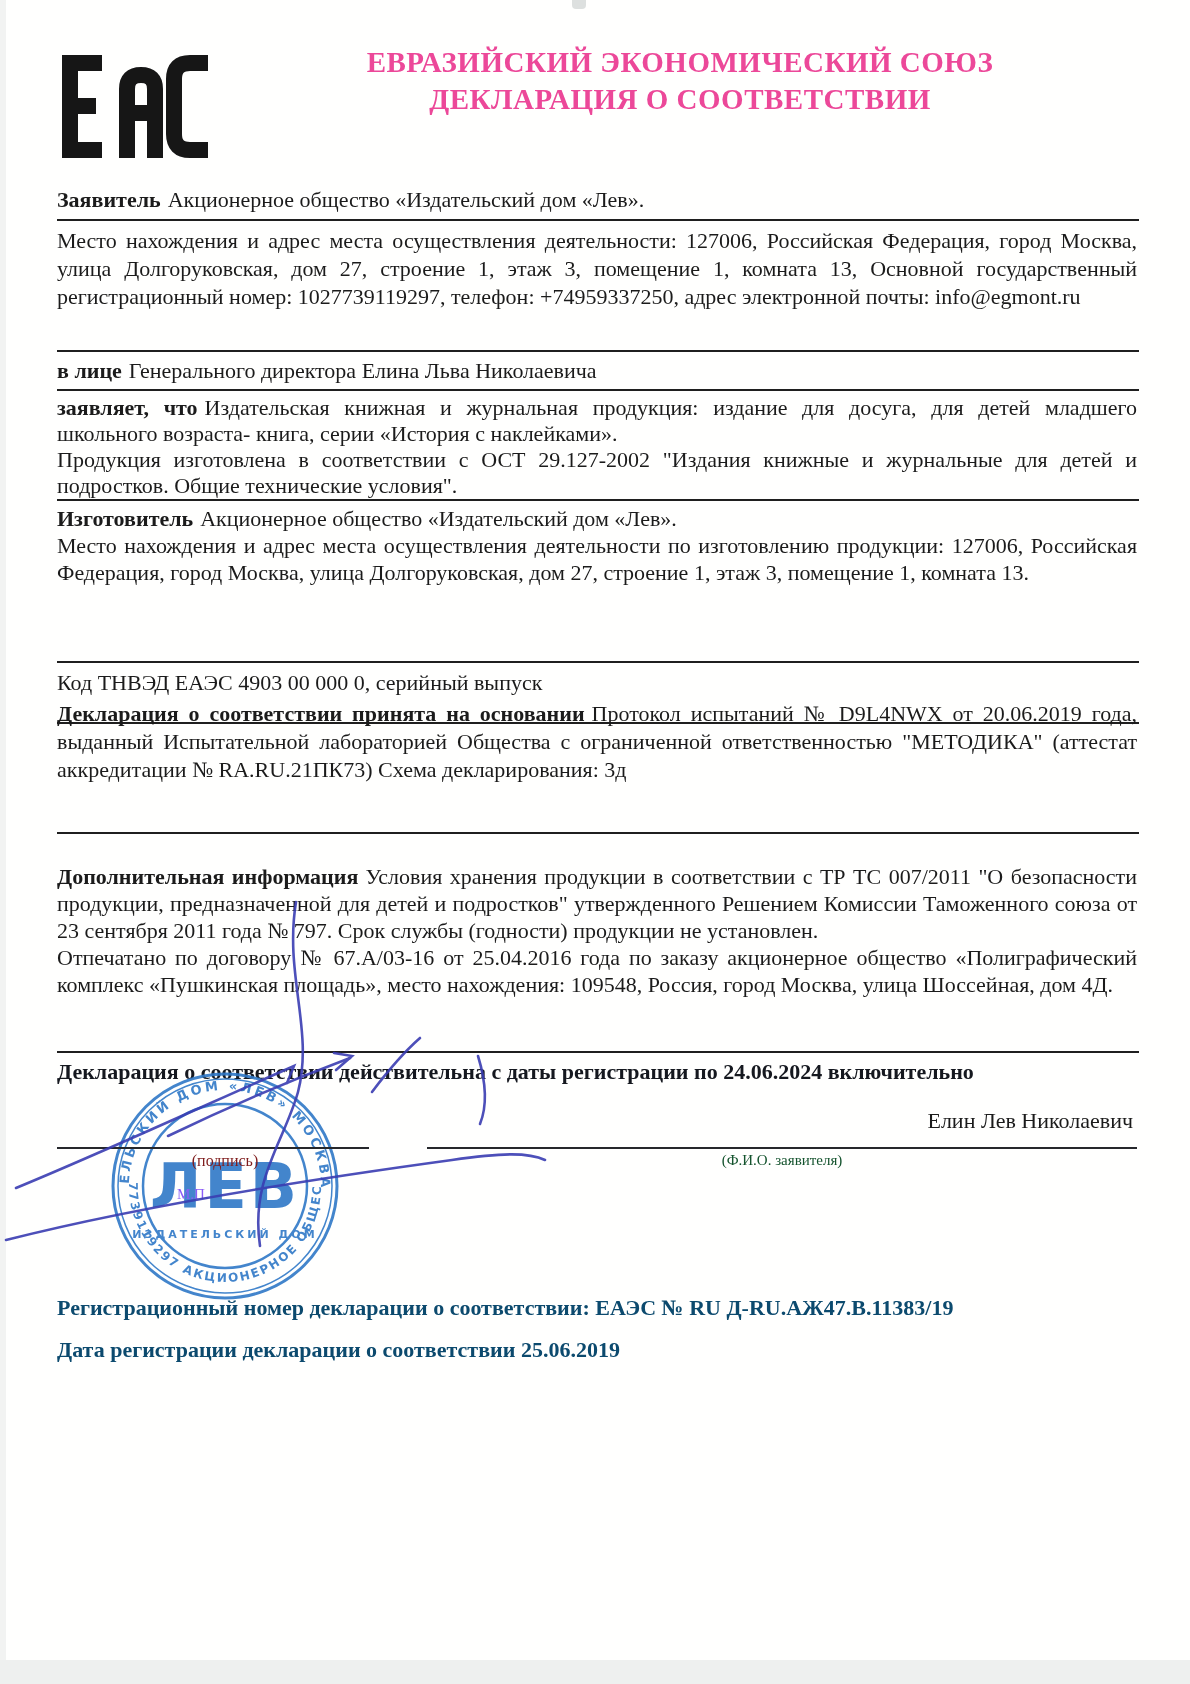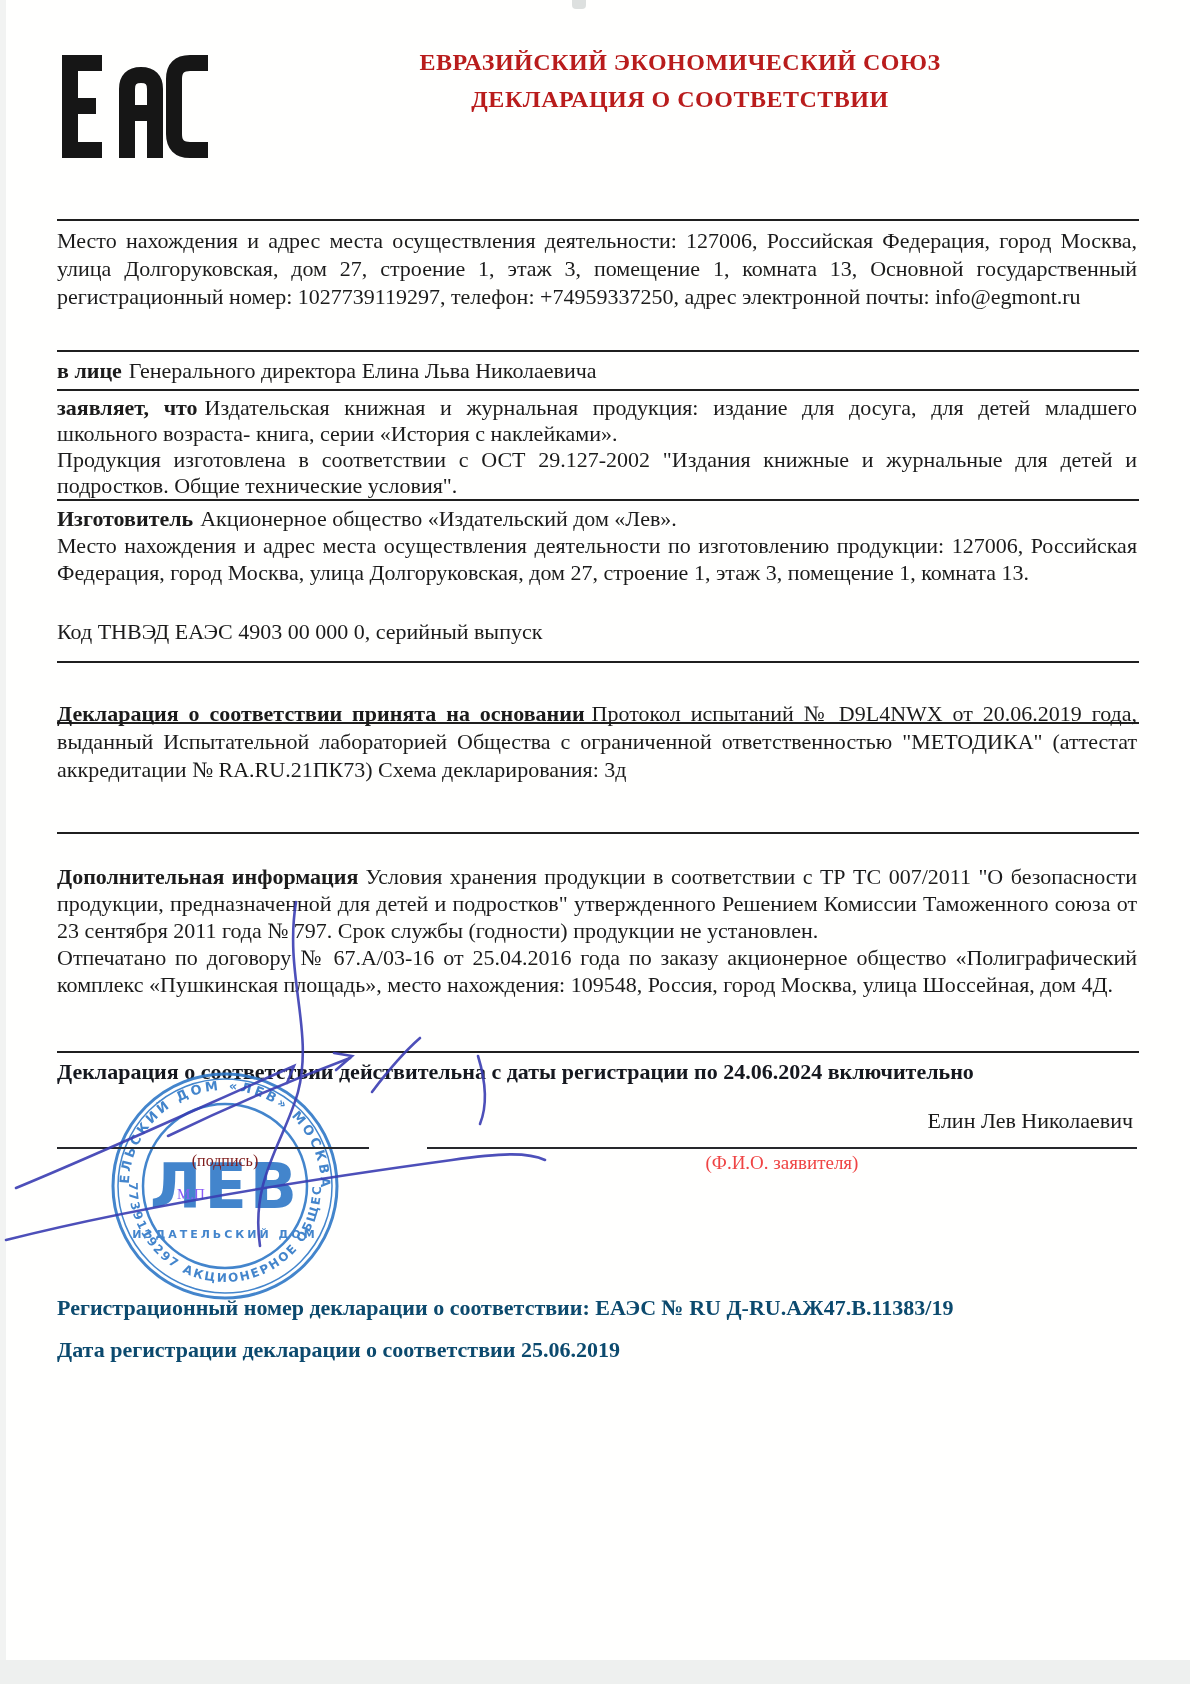--- a/index.html
+++ b/index.html
@@ -13,33 +13,33 @@
     margin:0 auto;
   }
   .edge-left{position:absolute;left:0;top:0;width:6px;height:100%;background:#f2f3f2;}
   .edge-bottom{position:absolute;left:0;bottom:0;width:100%;height:24px;background:#eef0ef;}
   .scan-mark{position:absolute;left:572px;top:0;width:14px;height:9px;background:#cfd3d2;border-radius:0 0 4px 4px;opacity:.7;}
 
   .abs{position:absolute;left:57px;width:1080px;}
   .rule{position:absolute;left:57px;width:1082px;border-top:2px solid #1f1f1f;height:0;}
 
   .hdr-title{position:absolute;left:235px;right:65px;top:44px;text-align:center;
-    font-weight:bold;font-size:24px;line-height:37px;letter-spacing:.5px;color:#b91c1c;}
+    font-weight:bold;font-size:29px;line-height:37px;letter-spacing:.5px;color:#ec4899;}
   .logo{position:absolute;left:62px;top:55px;}
 
   .body-text{font-size:22px;line-height:27px;text-align:justify;}
   .body-text p{margin:0;}
   .lh28{line-height:28px;}
   .lbl{font-weight:bold;margin-right:7px;}
   .bold-line{font-weight:bold;font-size:22px;line-height:27px;color:#15181f;}
 
   .sig-area{position:absolute;left:57px;top:1090px;width:1080px;height:250px;}
   .sig-name{position:absolute;right:4px;top:18px;font-size:22px;z-index:3;}
   .sig-line-right{position:absolute;left:370px;right:0;top:57px;border-top:2px solid #26282c;z-index:3;}
-  .sig-fio{position:absolute;left:370px;right:0;top:62px;text-align:center;font-size:19px;color:#ef4444;z-index:3;}
+  .sig-fio{position:absolute;left:370px;right:0;top:62px;text-align:center;font-size:15px;color:#14532d;z-index:3;}
   .sig-line-left{position:absolute;left:0;top:57px;width:312px;border-top:2px solid #26282c;z-index:3;}
   .sig-podpis{position:absolute;left:88px;top:62px;width:160px;text-align:center;font-size:16px;color:#7f1d1d;z-index:3;}
   .sig-mp{position:absolute;left:120px;top:96px;font-size:15px;color:#8b5cf6;z-index:3;}
   .stamp{position:absolute;left:48px;top:-24px;z-index:2;opacity:.9;}
   .ink{position:absolute;left:0;top:860px;z-index:4;pointer-events:none;}
 
   .footer-line{font-weight:bold;font-size:22px;color:#0c4a6e;}
 </style>
 </head>
 <body>
@@ -56,20 +56,23 @@
         <path d="M65,103 V34 Q65,20 79,20 Q93,20 93,34 V103 M65,58 H93"></path>
         <path d="M146,8 H128 Q112,8 112,24 V79 Q112,95 128,95 H146"></path>
       </g>
     </svg>
   </div>
   <div class="hdr-title">
     <div>ЕВРАЗИЙСКИЙ ЭКОНОМИЧЕСКИЙ СОЮЗ</div>
     <div>ДЕКЛАРАЦИЯ О СООТВЕТСТВИИ</div>
   </div>
 
+  <div class="abs body-text" style="top:186px;">
+    <p><span class="lbl">Заявитель</span><span>Акционерное общество «Издательский дом «Лев».</span></p>
+  </div>
   <div class="rule" style="top:219px;"></div>
 
   <div class="abs body-text lh28" style="top:227px;">
     <p>Место нахождения и адрес места осуществления деятельности: 127006, Российская Федерация, город Москва, улица Долгоруковская, дом 27, строение 1, этаж 3, помещение 1, комната 13, Основной государственный регистрационный номер: 1027739119297, телефон: +74959337250, адрес электронной почты: info@egmont.ru</p>
   </div>
   <div class="rule" style="top:350px;"></div>
 
   <div class="abs body-text" style="top:357px;">
     <p><span class="lbl">в лице</span><span>Генерального директора Елина Льва Николаевича</span></p>
   </div>
@@ -79,21 +82,21 @@
     <p><span class="lbl">заявляет, что</span><span>Издательская книжная и журнальная продукция: издание для досуга, для детей младшего школьного возраста- книга, серии «История с наклейками».</span></p>
     <p>Продукция изготовлена в соответствии с ОСТ 29.127-2002 "Издания книжные и журнальные для детей и подростков. Общие технические условия".</p>
   </div>
   <div class="rule" style="top:499px;"></div>
 
   <div class="abs body-text" style="top:505px;">
     <p><span class="lbl">Изготовитель</span><span>Акционерное общество «Издательский дом «Лев».</span></p>
     <p>Место нахождения и адрес места осуществления деятельности по изготовлению продукции: 127006, Российская Федерация, город Москва, улица Долгоруковская, дом 27, строение 1, этаж 3, помещение 1, комната 13.</p>
   </div>
 
-  <div class="abs body-text" style="top:618px;font-family:Liberation Serif, serif;">
+  <div class="abs body-text" style="top:669px;font-family:Liberation Serif, serif;">
     <p>Код ТНВЭД ЕАЭС 4903 00 000 0, серийный выпуск</p>
   </div>
   <div class="rule" style="top:661px;"></div>
 
   <div class="rule" style="top:722px;"></div>
 
   <div class="abs body-text lh28" style="top:700px;">
     <p><span class="lbl">Декларация о соответствии принята на основании</span><span>Протокол испытаний № D9L4NWX от 20.06.2019 года, выданный Испытательной лабораторией Общества с ограниченной ответственностью "МЕТОДИКА" (аттестат аккредитации № RA.RU.21ПК73) Схема декларирования: 3д</span></p>
   </div>
   <div class="rule" style="top:832px;"></div>

